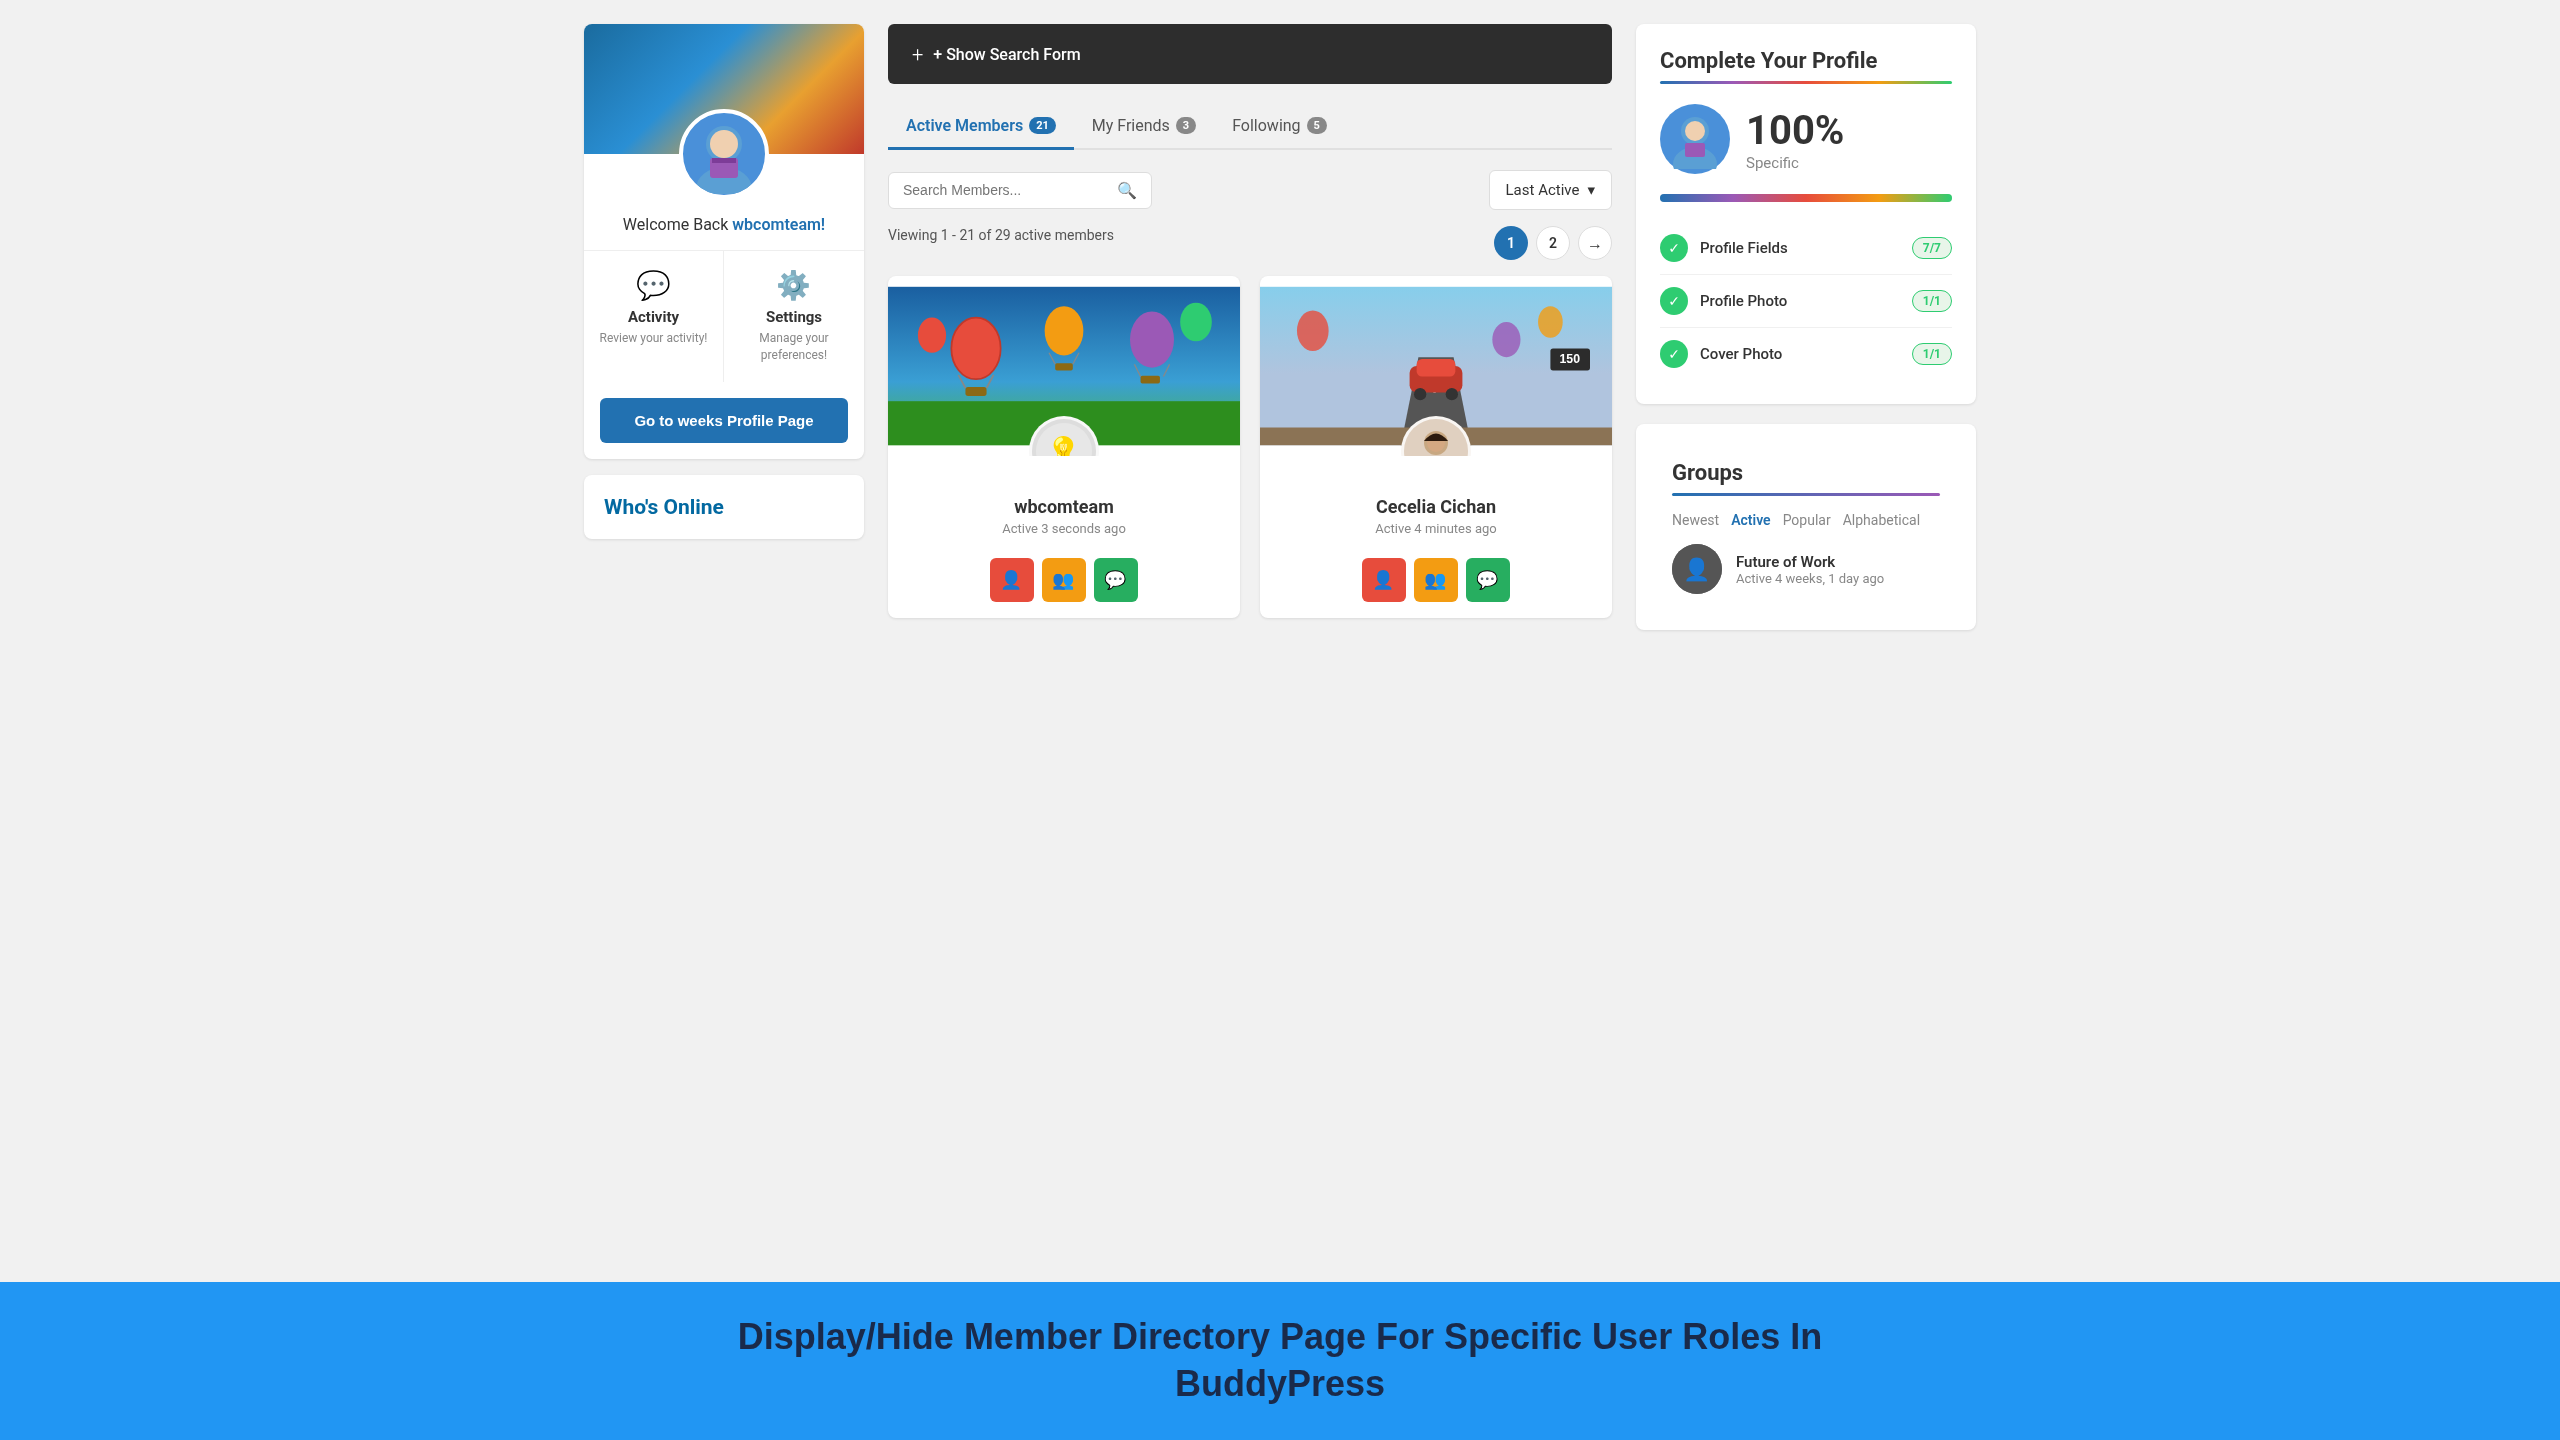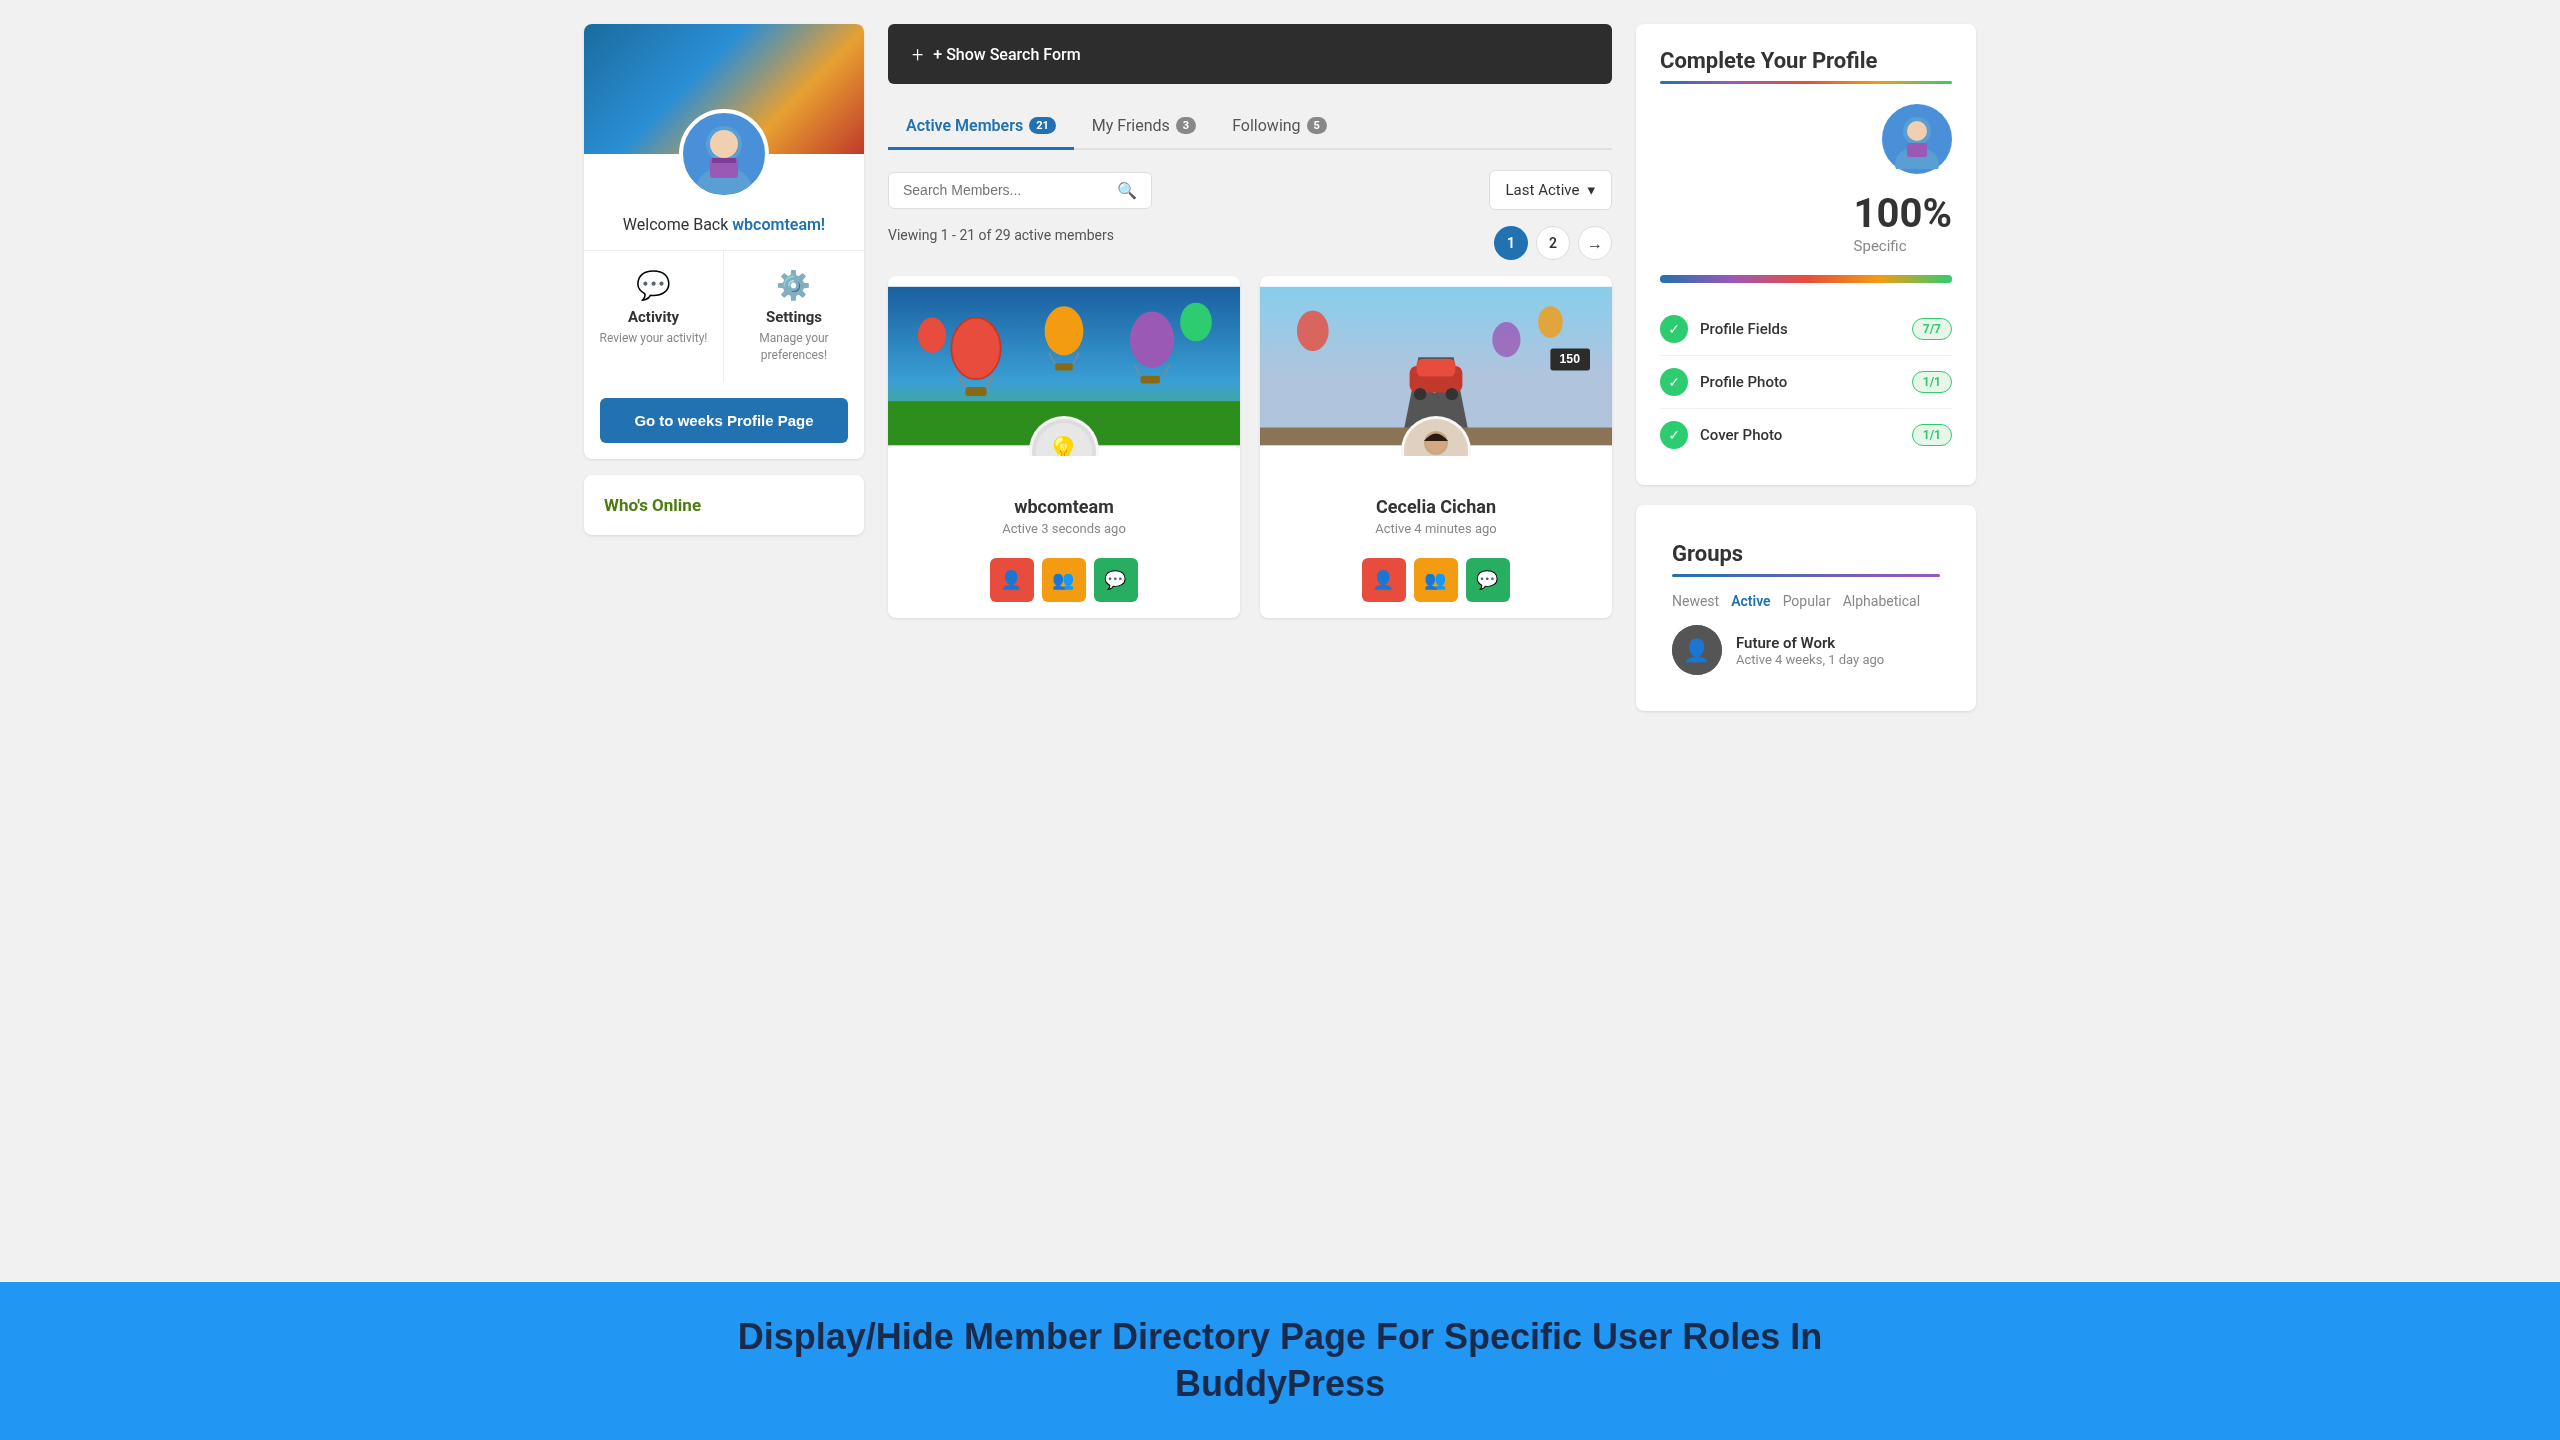--- a/index.html
+++ b/index.html
@@ -31,21 +31,21 @@
     .action-item:last-child { border-right: none; }
 
     .action-icon { font-size: 28px; color: #555; margin-bottom: 6px; }
 
     .action-title { font-size: 15px; font-weight: 700; color: #333; margin-bottom: 4px; }
     .action-desc { font-size: 12px; color: #888; text-align: center; line-height: 1.4; }
 
     .profile-page-btn { display: block; margin: 16px; padding: 14px; background: #2271b1; color: #fff; text-align: center; border-radius: 6px; font-size: 15px; font-weight: 600; cursor: pointer; border: none; width: calc(100% - 32px); }
 
     .whos-online { background: #fff; border-radius: 8px; padding: 20px; box-shadow: 0 1px 3px rgba(0,0,0,0.1); margin-top: 16px; }
-    .whos-online-title { font-size: 17px; font-weight: 700; color: #4d7c0f; }
+    .whos-online-title { font-size: 21px; font-weight: 700; color: #0369a1; }
 
     
     .main-area { flex: 1; min-width: 0; }
 
     .search-bar-header { background: #2d2d2d; border-radius: 6px; padding: 18px 24px; margin-bottom: 20px; display: flex; align-items: center; gap: 10px; cursor: pointer; }
 
     .search-bar-plus { font-size: 20px; color: #fff; font-weight: 300; }
     .search-bar-text { color: #fff; font-size: 16px; font-weight: 500; }
 
     .tabs-row { display: flex; align-items: center; gap: 0; border-bottom: 2px solid #e0e0e0; margin-bottom: 20px; }
@@ -97,21 +97,21 @@
     .btn-teal { background: #27ae60; }
 
     
     .right-sidebar { width: 340px; flex-shrink: 0; }
 
     .complete-profile-card { background: #fff; border-radius: 8px; padding: 24px; box-shadow: 0 1px 3px rgba(0,0,0,0.1); margin-bottom: 20px; }
 
     .complete-title { font-size: 22px; font-weight: 700; color: #333; margin-bottom: 4px; }
     .complete-divider { height: 3px; background: linear-gradient(90deg, #2271b1, #9b59b6, #e74c3c, #f39c12, #2ecc71); margin-bottom: 20px; margin-top: 8px; border-radius: 2px; }
 
-    .complete-user-row { display: flex; align-items: flex-end; gap: 16px; margin-bottom: 20px; flex-direction: column; }
+    .complete-user-row { display: flex; align-items: center; gap: 16px; margin-bottom: 20px; }
 
     .complete-avatar { width: 70px; height: 70px; border-radius: 50%; background: #4a90d9; display: flex; align-items: center; justify-content: center; font-size: 36px; color: #2c5f8a; }
 
     .complete-percent { font-size: 40px; font-weight: 700; color: #333; }
     .complete-label { font-size: 15px; color: #888; }
 
     .progress-bar { width: 100%; height: 8px; background: #e0e0e0; border-radius: 4px; margin-bottom: 20px; }
     .progress-fill { height: 100%; border-radius: 4px; background: linear-gradient(90deg, #2271b1, #9b59b6, #e74c3c, #f39c12, #2ecc71); width: 100%; }
 
     .profile-field-row { display: flex; align-items: center; justify-content: space-between; padding: 12px 0; border-bottom: 1px solid #f0f0f0; }

